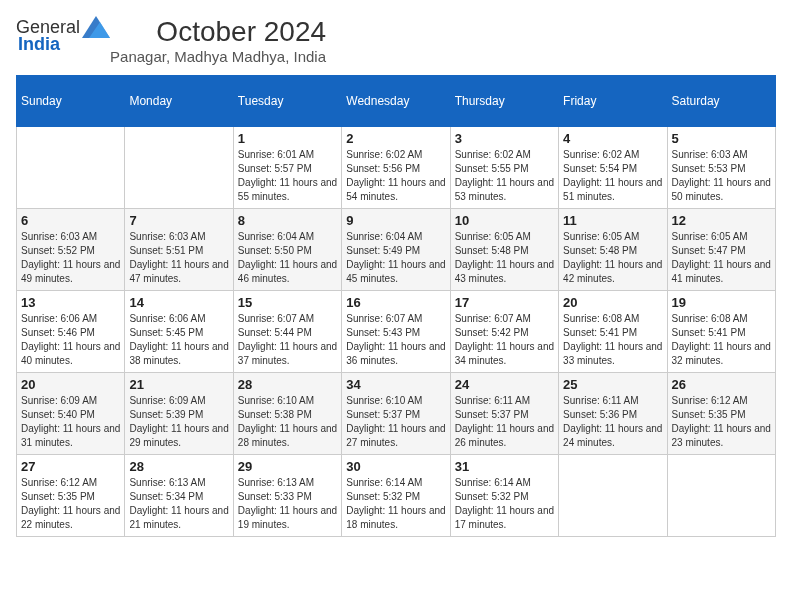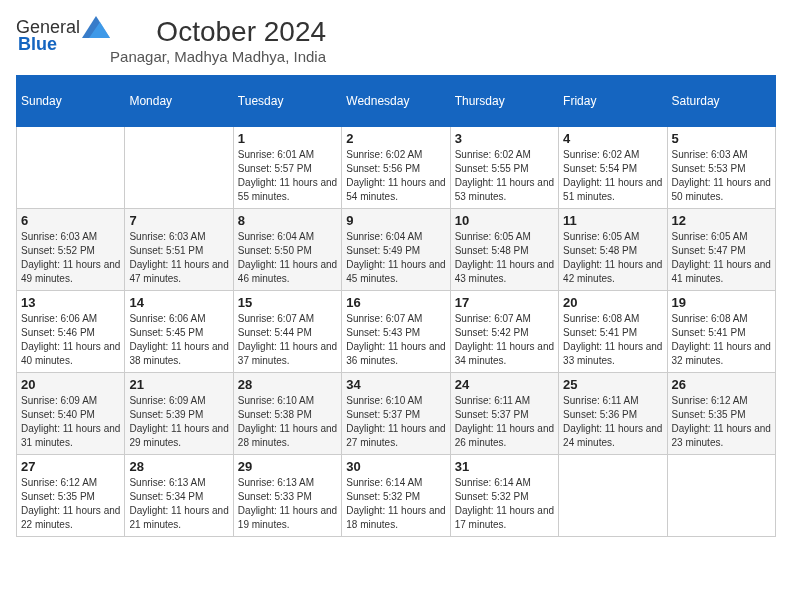--- a/index.html
+++ b/index.html
@@ -86,21 +86,21 @@
 
 <div class="header">
   <div class="logo">
     <div class="logo-row">
       <span style="font-size:18px;color:#333;">General</span>
       <svg width="28" height="22" viewBox="0 0 28 22">
         <polygon points="0,22 14,0 28,22" fill="#1565c0" opacity="0.85"></polygon>
         <polygon points="7,22 18,6 28,22" fill="#42a5f5" opacity="0.7"></polygon>
       </svg>
     </div>
-    <span style="font-size:18px;color:#1565c0;font-weight:bold;margin-top:-4px;margin-left:2px;">Blue</span>
+    <span style="font-size:18px;color:#1565c0;font-weight:bold;margin-top:-4px;margin-left:2px;">India</span>
   </div>
   <div class="title-block">
     <div class="month-title">October 2024</div>
     <div class="location">Panagar, Madhya Madhya, India</div>
   </div>
 </div>
 
 <table class="calendar">
   <thead>
     <tr>

